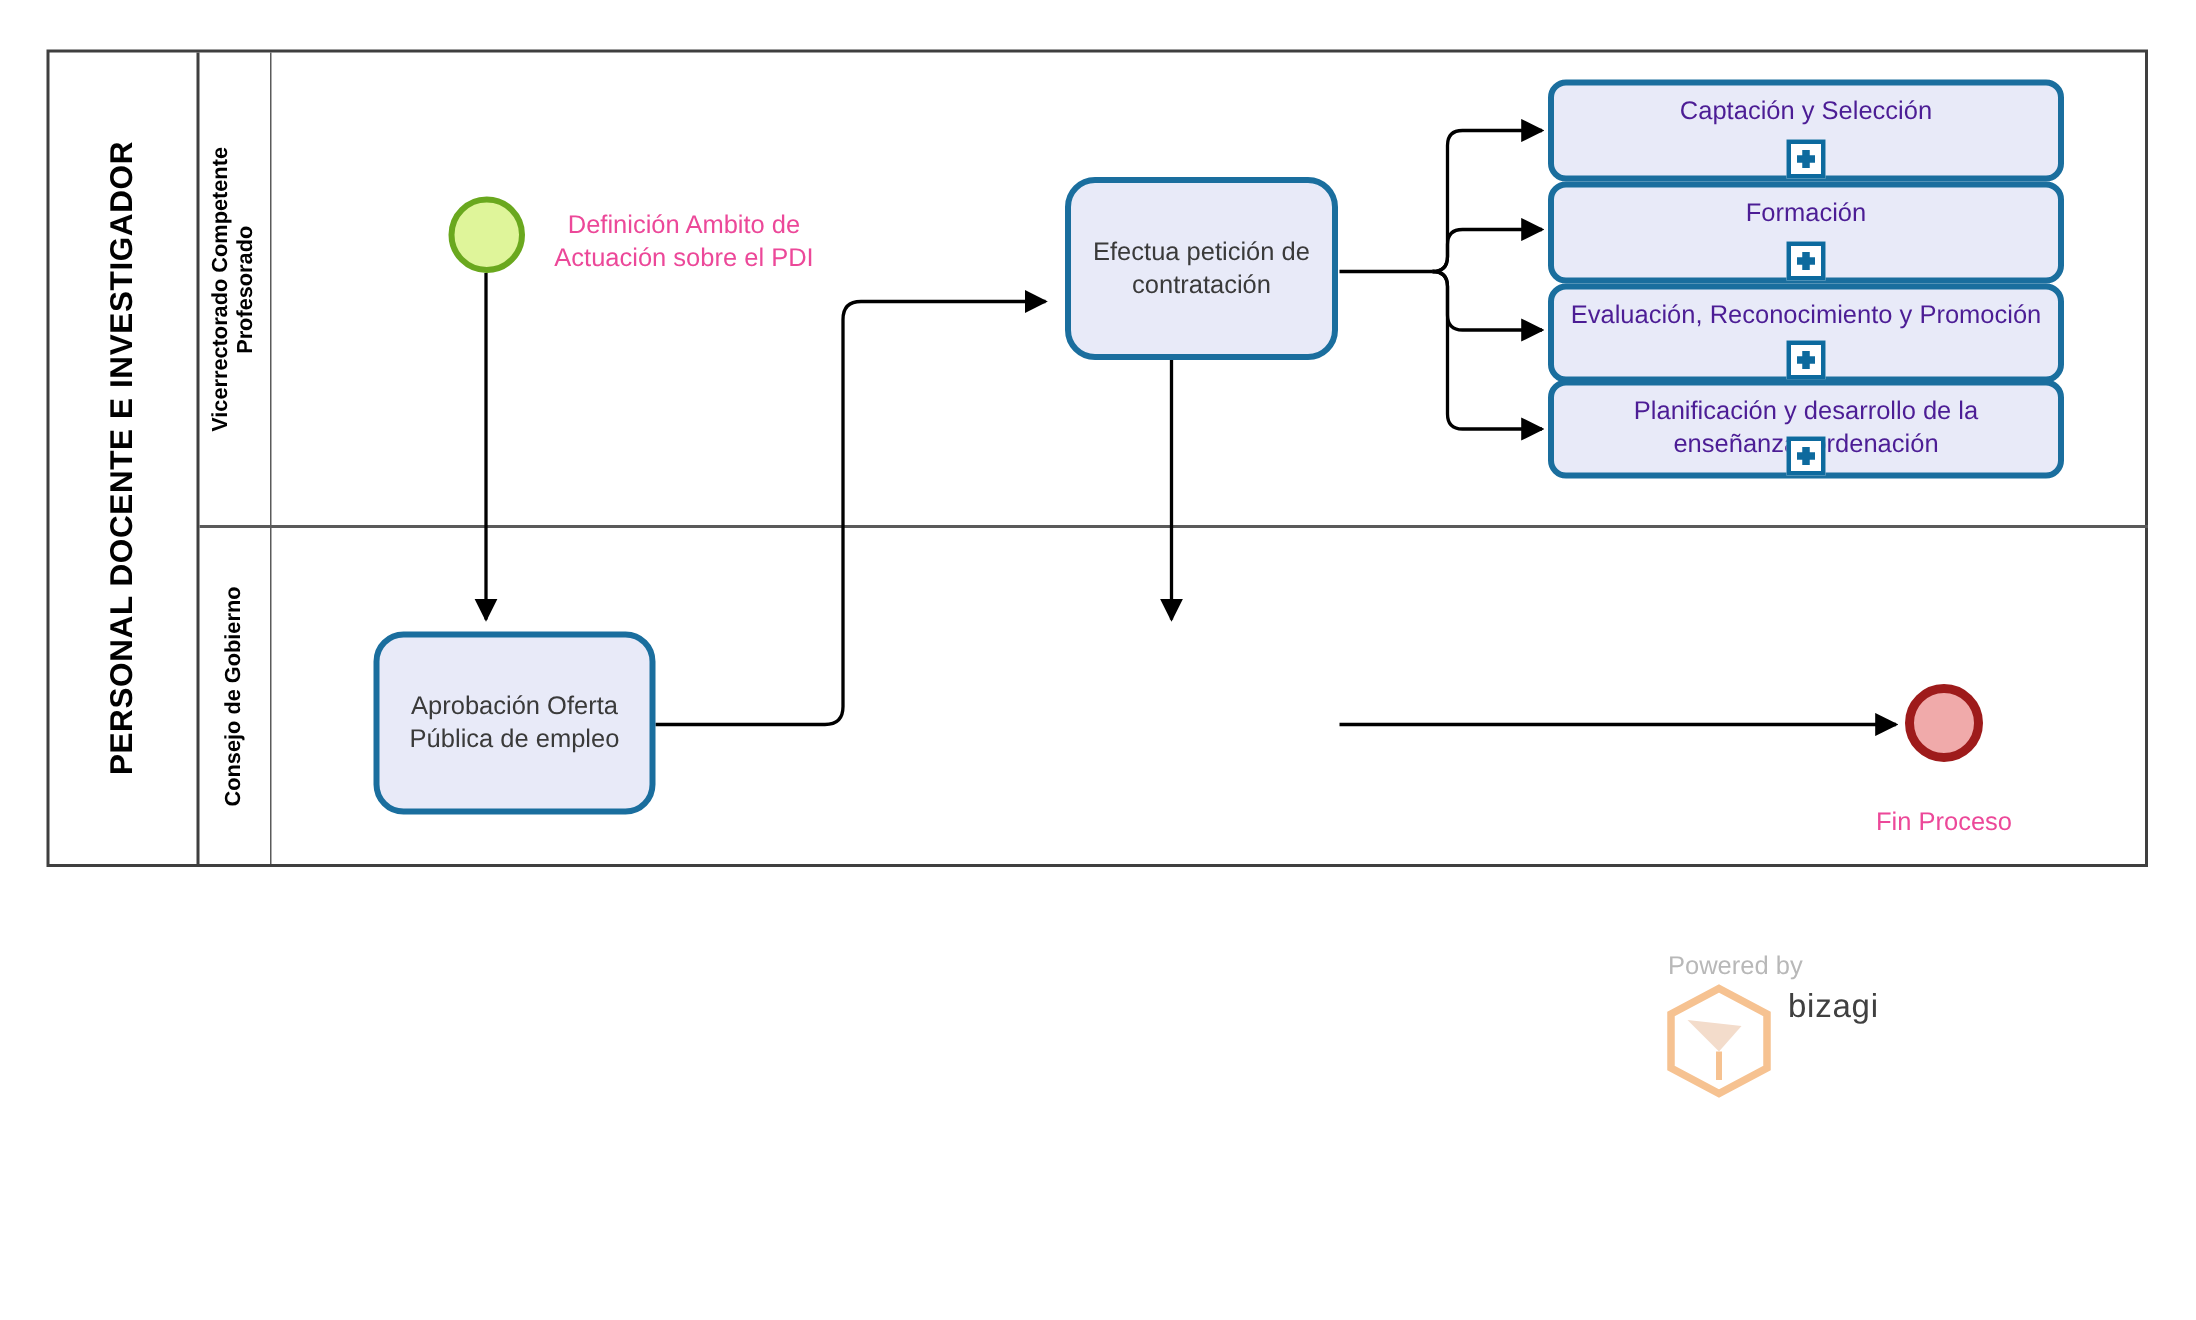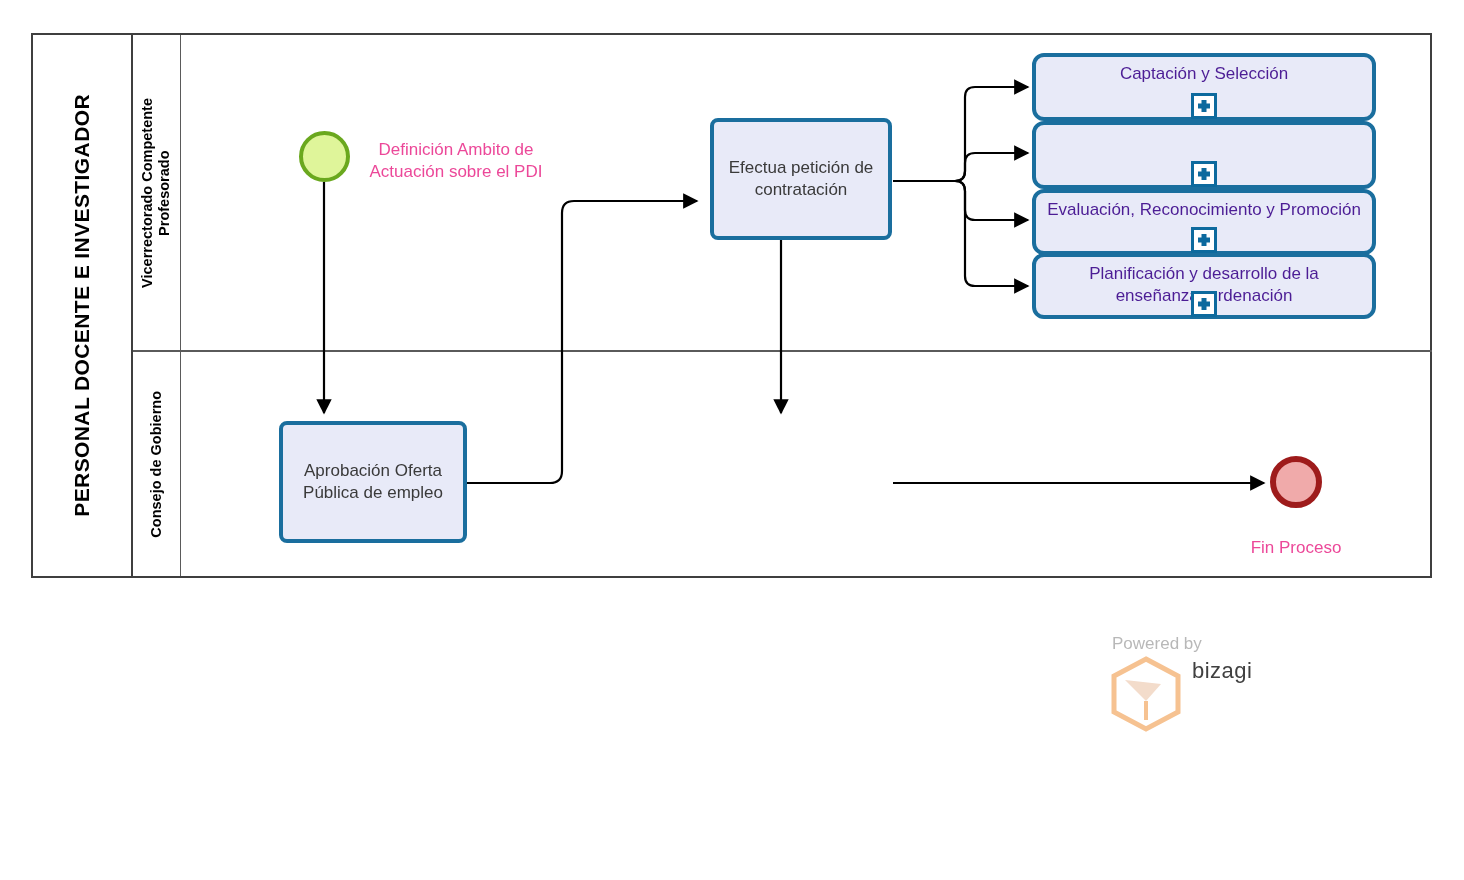--- a/index.html
+++ b/index.html
@@ -102,21 +102,21 @@
     background: #f0aaaa;
     border: 6px solid #9e1b1b;
   }
 
   
   .task {
     position: absolute;
     box-sizing: border-box;
     background: #e8eaf8;
     border: 4px solid #1a6e9e;
-    border-radius: 8px;
+    border-radius: 20px;
     display: flex;
     align-items: center;
     justify-content: flex-end;
     text-align: center;
     color: #3a3a3a;
     font-size: 17px;
     line-height: 1.28;
     padding: 4px 8px;
   }
   .subprocess {
@@ -266,34 +266,35 @@
   <div class="task" style="left:710px; top:118px; width:182px; height:122px;">
     <span>Efectua petición de contratación</span>
   </div>
 
   <div class="subprocess" style="left:1032px; top:53px; width:344px; height:68px;">
     <span class="sp-label">Captación y Selección</span>
     <span class="sp-marker"></span>
   </div>
 
   <div class="subprocess" style="left:1032px; top:121px; width:344px; height:68px;">
+    <span class="sp-label">Formación</span>
     <span class="sp-marker"></span>
   </div>
 
   <div class="subprocess" style="left:1032px; top:189px; width:344px; height:66px;text-align:center;">
     <span class="sp-label">Evaluación, Reconocimiento y Promoción</span>
     <span class="sp-marker"></span>
   </div>
 
   <div class="subprocess" style="left:1032px; top:253px; width:344px; height:66px;">
     <span class="sp-label">Planificación y desarrollo de la enseñanza: ordenación</span>
     <span class="sp-marker"></span>
   </div>
 
-  <div class="task" style="left:249px; top:421px; width:188px; height:122px;margin-left:30px;">
+  <div class="task" style="left:249px; top:421px; width:188px; height:122px;">
     <span>Aprobación Oferta Pública de empleo</span>
   </div>
 
 
   <div class="event end-event" style="left:1270px; top:456px;"></div>
   <div class="free-label" style="left:1216px; top:537px; width:160px;">Fin Proceso</div>
 
   <div class="watermark">
     <div class="wm-powered">Powered by</div>
     <svg class="wm-hex" width="78" height="76" viewBox="0 0 78 76">

